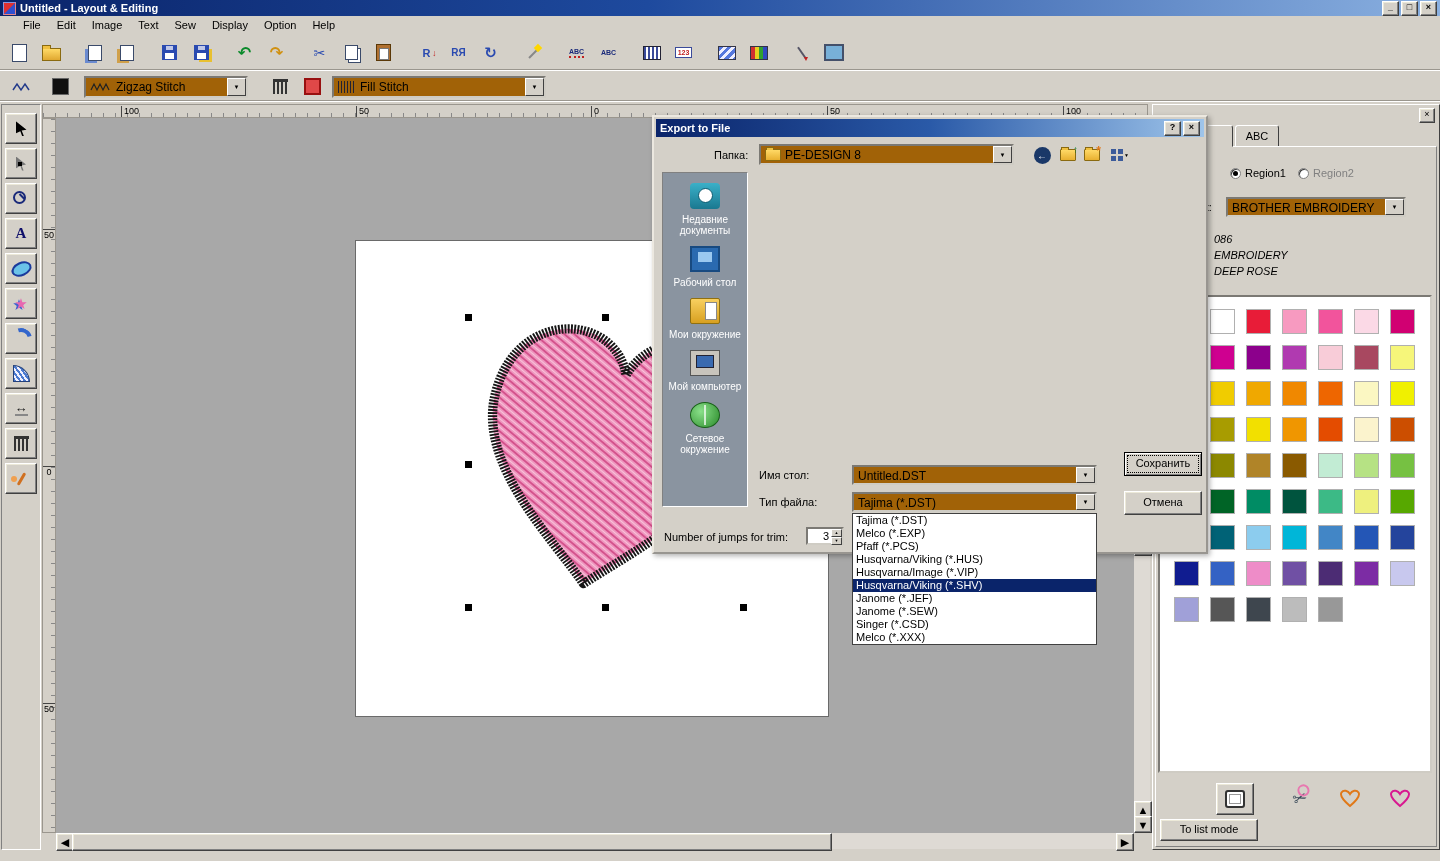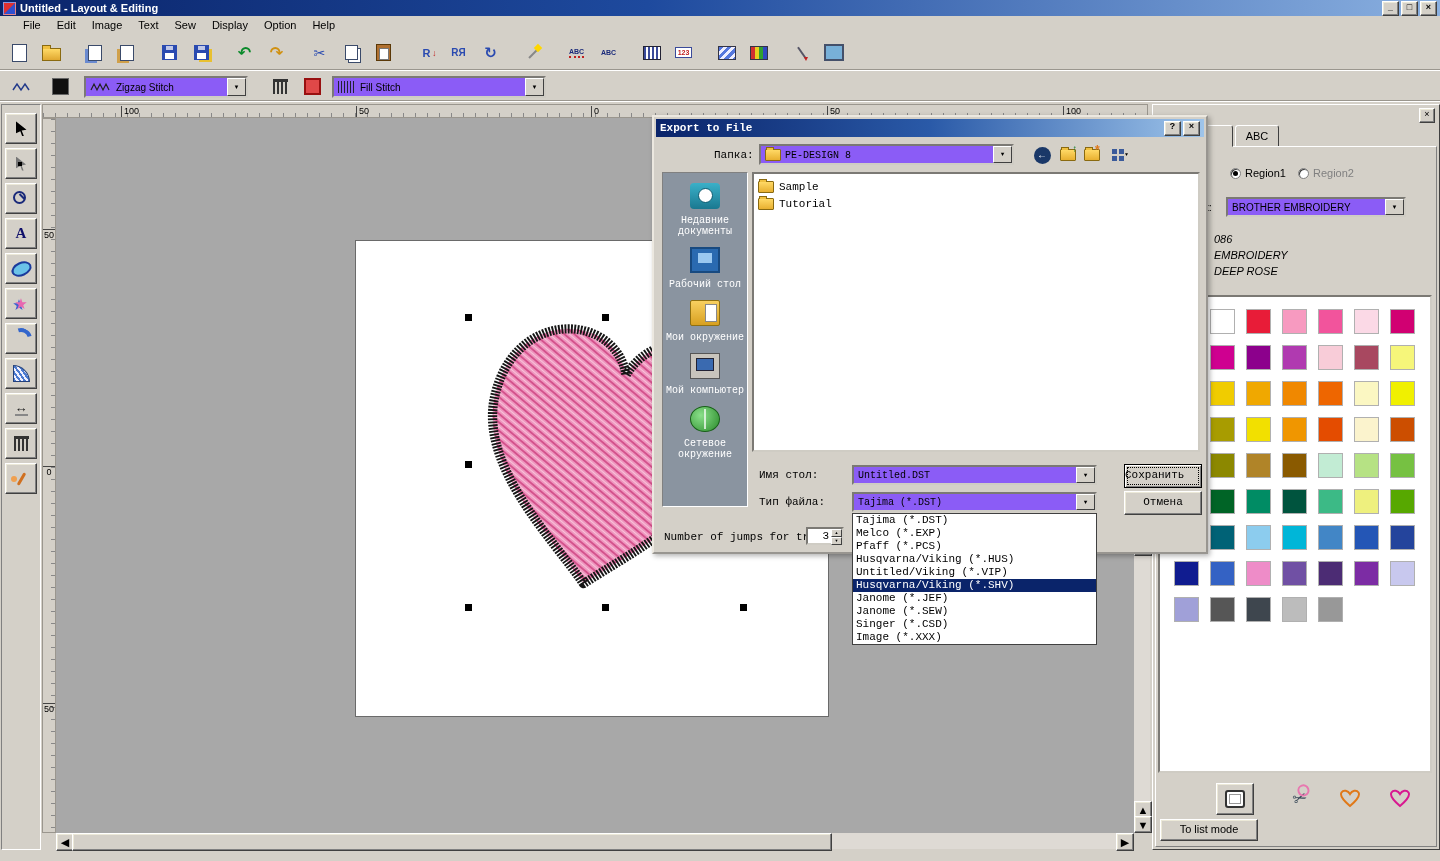--- a/index.html
+++ b/index.html
@@ -23,22 +23,22 @@
            padding-left:3px;box-sizing:border-box;}
   .menu-item{padding:2px 8px;}
   
   .toolbar1{position:absolute;top:34px;left:0;width:100%;height:37px;display:flex;align-items:center;
             padding-left:6px;box-sizing:border-box;box-shadow:inset 0 -1px 0 #fff,inset 0 -2px 0 #9a968e;}
   .tbtn{width:27px;height:27px;display:flex;align-items:center;justify-content:center;margin-right:5px;flex:none;}
   .tbtn.gap{margin-left:11px;}
   .toolbar2{position:absolute;top:71px;left:0;width:100%;height:31px;display:flex;align-items:center;
             padding-left:8px;box-sizing:border-box;box-shadow:inset 0 -1px 0 #fff,inset 0 -2px 0 #9a968e;}
   .toolbar2 .tbtn{width:28px;height:24px;margin-right:10px;}
-  .combo{position:relative;background:#8b5cf6;border:2px inset #cfccc4;height:22px;box-sizing:border-box;
-         display:flex;align-items:center;padding:1px 18px 0 4px;font-size:10px;white-space:nowrap;}
+  .combo{position:relative;background:#a16207;border:2px inset #cfccc4;height:22px;box-sizing:border-box;
+         display:flex;align-items:center;padding:1px 18px 0 4px;font-size:12px;white-space:nowrap;}
   .drop{position:absolute;right:0;top:0;bottom:0;width:17px;background:#d4d0c8;border:1px solid;
         border-color:#fff #404040 #404040 #fff;display:flex;align-items:center;justify-content:center;}
   .drop::before{content:"▼";font-size:6px;}
   .sew-combo{width:164px;margin-right:18px;}
   .fill-combo{width:214px;}
   .chip-black{width:15px;height:15px;background:#101010;border:1px solid #666;}
   .chip-red{width:13px;height:13px;background:#e04848;border:2px solid #981010;}
   .fill-ico{width:18px;height:12px;flex:none;margin-right:4px;
             background:repeating-linear-gradient(90deg,#223 0 1px,transparent 1px 3px);}
   
@@ -146,21 +146,21 @@
   .hoop-btn{position:absolute;left:60px;top:636px;width:36px;height:30px;display:flex;align-items:center;justify-content:center;}
   .hoop-ico{width:16px;height:14px;border:2px solid #333;border-radius:3px;background:#fff;box-shadow:inset 0 0 0 2px #fff,inset 0 0 0 3px #999;}
   .sciss-btn{position:absolute;left:126px;top:636px;width:36px;height:30px;display:flex;align-items:center;justify-content:center;}
   .sciss{font-size:17px;color:#3a4a5a;transform:rotate(-20deg);position:relative;}
   .sciss::after{content:"";position:absolute;right:-5px;top:-2px;width:8px;height:8px;border:2px solid #e878b0;border-radius:50%;}
   .heart-btn{position:absolute;top:636px;width:36px;height:30px;display:flex;align-items:center;justify-content:center;}
   .hb1{left:176px;} .hb2{left:226px;}
   .listmode{position:absolute;left:4px;top:672px;width:96px;height:20px;line-height:18px;text-align:center;}
   
   .dialog{position:absolute;left:652px;top:115px;width:552px;height:435px;background:#d4d0c8;z-index:50;
-          border:2px outset #ece8e0;box-sizing:content-box;box-shadow:2px 2px 5px rgba(0,0,0,.3);font-family:Liberation Mono, monospace;}
+          border:2px outset #ece8e0;box-sizing:content-box;box-shadow:2px 2px 5px rgba(0,0,0,.3);}
   .dtitle{height:18px;margin:2px;background:linear-gradient(90deg,#0a246a,#2a5aa8 50%,#9ec4ea);display:flex;
           align-items:center;color:#fff;font-weight:bold;padding:0 4px;}
   .dbtns{margin-left:auto;display:flex;gap:2px;}
   .dbtn{width:15px;height:13px;font-size:9px;line-height:11px;text-align:center;color:#000;}
   .d-help::before{content:"?";font-weight:bold;} .d-close::before{content:"×";}
   .folder-label{position:absolute;left:60px;top:32px;}
   .folder-combo{position:absolute;left:105px;top:27px;width:255px;height:21px;gap:4px;}
   .folder-ico{display:inline-block;width:14px;height:10px;background:linear-gradient(#ffd966,#e8b030);
               border:1px solid #8a6a10;border-radius:1px;position:relative;flex:none;}
   .folder-ico::before{content:"";position:absolute;left:0;top:-3px;width:6px;height:2px;background:#f0c040;border:1px solid #8a6a10;border-bottom:none;}
@@ -192,21 +192,21 @@
   .pi-network::after{content:"";position:absolute;left:13px;top:2px;width:2px;height:20px;background:rgba(255,255,255,.7);}
   .filelist{position:absolute;left:98px;top:55px;width:448px;height:280px;background:#fff;border:2px inset #cfccc4;
             box-sizing:border-box;padding:4px;}
   .fitem{display:flex;align-items:center;gap:5px;height:17px;}
   .fname-label{position:absolute;left:105px;top:352px;}
   .ftype-label{position:absolute;left:105px;top:379px;}
   .fname-combo{position:absolute;left:198px;top:348px;width:245px;height:20px;}
   .ftype-combo{position:absolute;left:198px;top:375px;width:245px;height:20px;}
   .btn{background:#d4d0c8;border:1px solid;border-color:#fff #404040 #404040 #fff;
        box-shadow:inset -1px -1px 0 #808080,inset 1px 1px 0 #ece9d8;font-size:11px;}
-  .save-btn{position:absolute;left:470px;top:347px;width:76px;height:22px;line-height:20px;
+  .save-btn{position:absolute;left:470px;top:335px;width:76px;height:22px;line-height:20px;text-align:center;
             border:1px solid #000;box-shadow:inset 1px 1px 0 #fff,inset -1px -1px 0 #808080;outline:1px dotted #000;outline-offset:-4px;}
   .cancel-btn{position:absolute;left:470px;top:374px;width:76px;height:22px;line-height:20px;text-align:center;}
   .flist{position:absolute;left:198px;top:396px;width:245px;height:132px;background:#fff;border:1px solid #404040;
          box-sizing:border-box;z-index:5;}
   .fopt{height:13px;line-height:13px;padding-left:3px;white-space:nowrap;}
   .fopt.sel{background:#0a246a;color:#fff;}
   .jumps-label{position:absolute;left:10px;top:414px;}
   .spin{position:absolute;left:152px;top:410px;width:38px;height:18px;background:#fff;border:2px inset #cfccc4;
         box-sizing:border-box;display:flex;align-items:center;}
   .spin-val{flex:1;text-align:right;padding-right:2px;}
@@ -566,53 +566,43 @@
         <span class="folder-ico"></span>
       </span>
     <span class="nav nav-views"></span>
     <div class="places">
         <div class="place"><span class="pico pi-recent"></span><div class="plabel">Недавние документы</div></div>
         <div class="place"><span class="pico pi-desktop"></span><div class="plabel">Рабочий стол</div></div>
         <div class="place"><span class="pico pi-documents"></span><div class="plabel">Мои окружение</div></div>
         <div class="place"><span class="pico pi-computer"></span><div class="plabel">Мой компьютер</div></div>
         <div class="place"><span class="pico pi-network"></span><div class="plabel">Сетевое окружение</div></div>
       </div>
-    <div class="filelist">
-        <div class="fitem">
-          <span class="folder-ico"></span>
-          <span>Sample</span>
-        </div>
-        <div class="fitem">
-          <span class="folder-ico"></span>
-          <span>Tutorial</span>
-        </div>
-      </div>
     <span class="fname-label">Имя стол:</span>
     <div class="combo fname-combo">
       <span class="combo-val">Untitled.DST</span>
       <span class="drop"></span>
     </div>
     <span class="ftype-label">Тип файла:</span>
     <div class="combo ftype-combo">
       <span class="combo-val">Tajima (*.DST)</span>
       <span class="drop"></span>
     </div>
     <div class="save-btn btn">Сохранить</div>
     <div class="cancel-btn btn">Отмена</div>
     <div class="flist">
         <div class="fopt">Tajima (*.DST)</div>
         <div class="fopt">Melco (*.EXP)</div>
         <div class="fopt">Pfaff (*.PCS)</div>
         <div class="fopt">Husqvarna/Viking (*.HUS)</div>
-        <div class="fopt">Untitled/Viking (*.VIP)</div>
+        <div class="fopt">Husqvarna/Image (*.VIP)</div>
         <div class="fopt sel">Husqvarna/Viking (*.SHV)</div>
         <div class="fopt">Janome (*.JEF)</div>
         <div class="fopt">Janome (*.SEW)</div>
         <div class="fopt">Singer (*.CSD)</div>
-        <div class="fopt">Image (*.XXX)</div>
+        <div class="fopt">Melco (*.XXX)</div>
       </div>
     <span class="jumps-label">Number of jumps for trim:</span>
     <div class="spin">
       <span class="spin-val">3</span>
       <span class="spin-btns">
         <span class="su"></span>
         <span class="sd"></span>
       </span>
     </div>
   </div>

